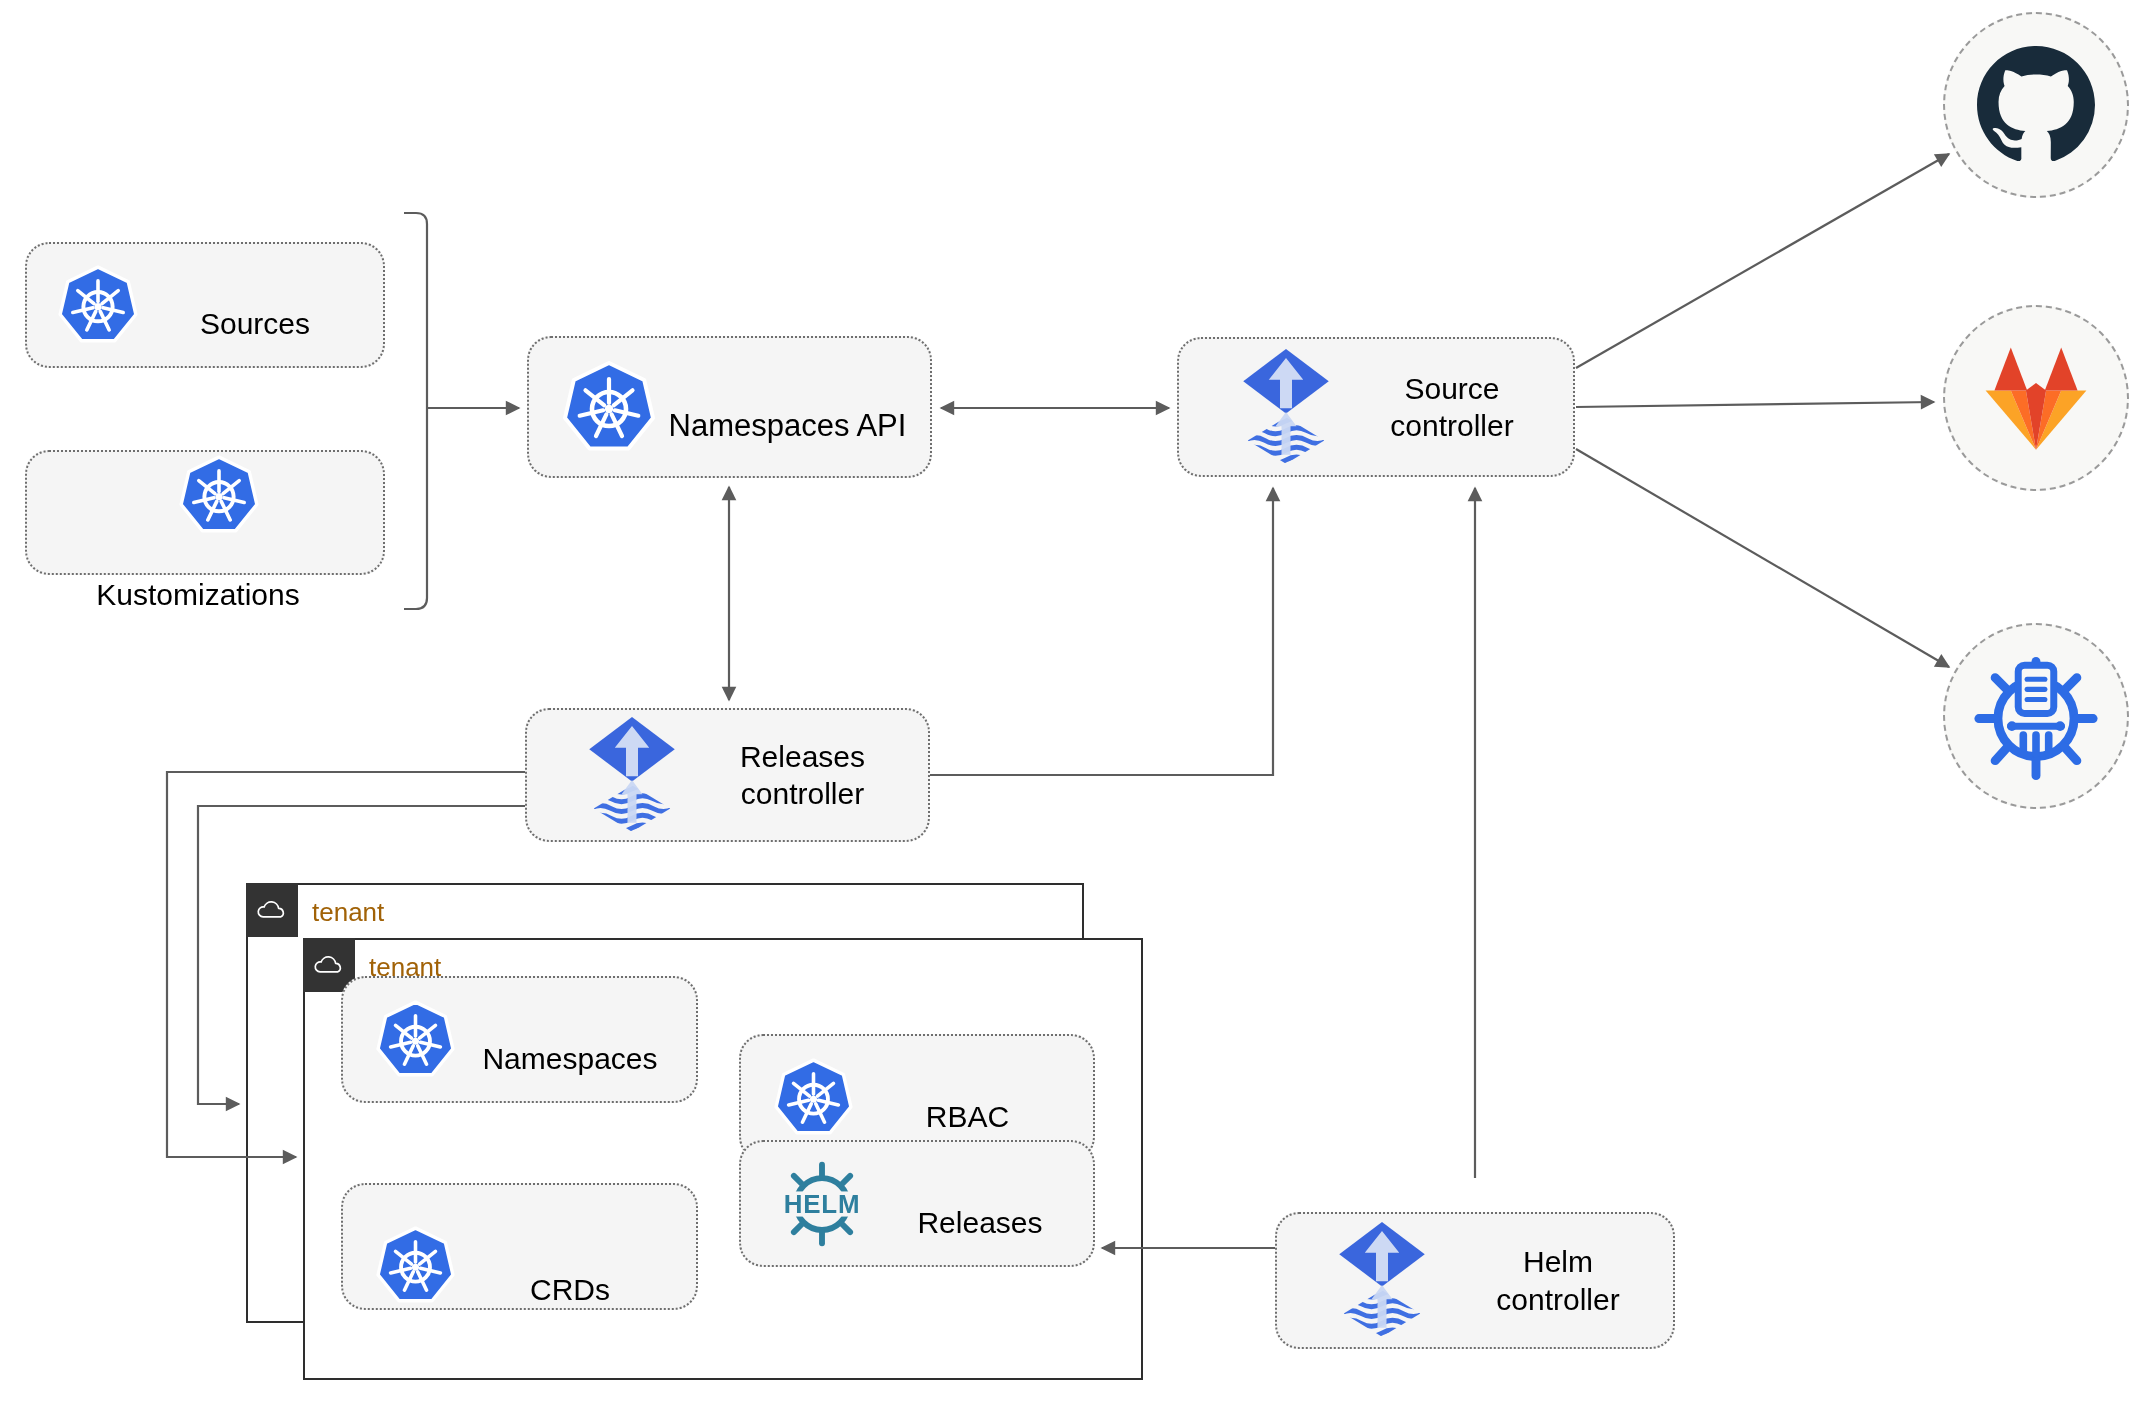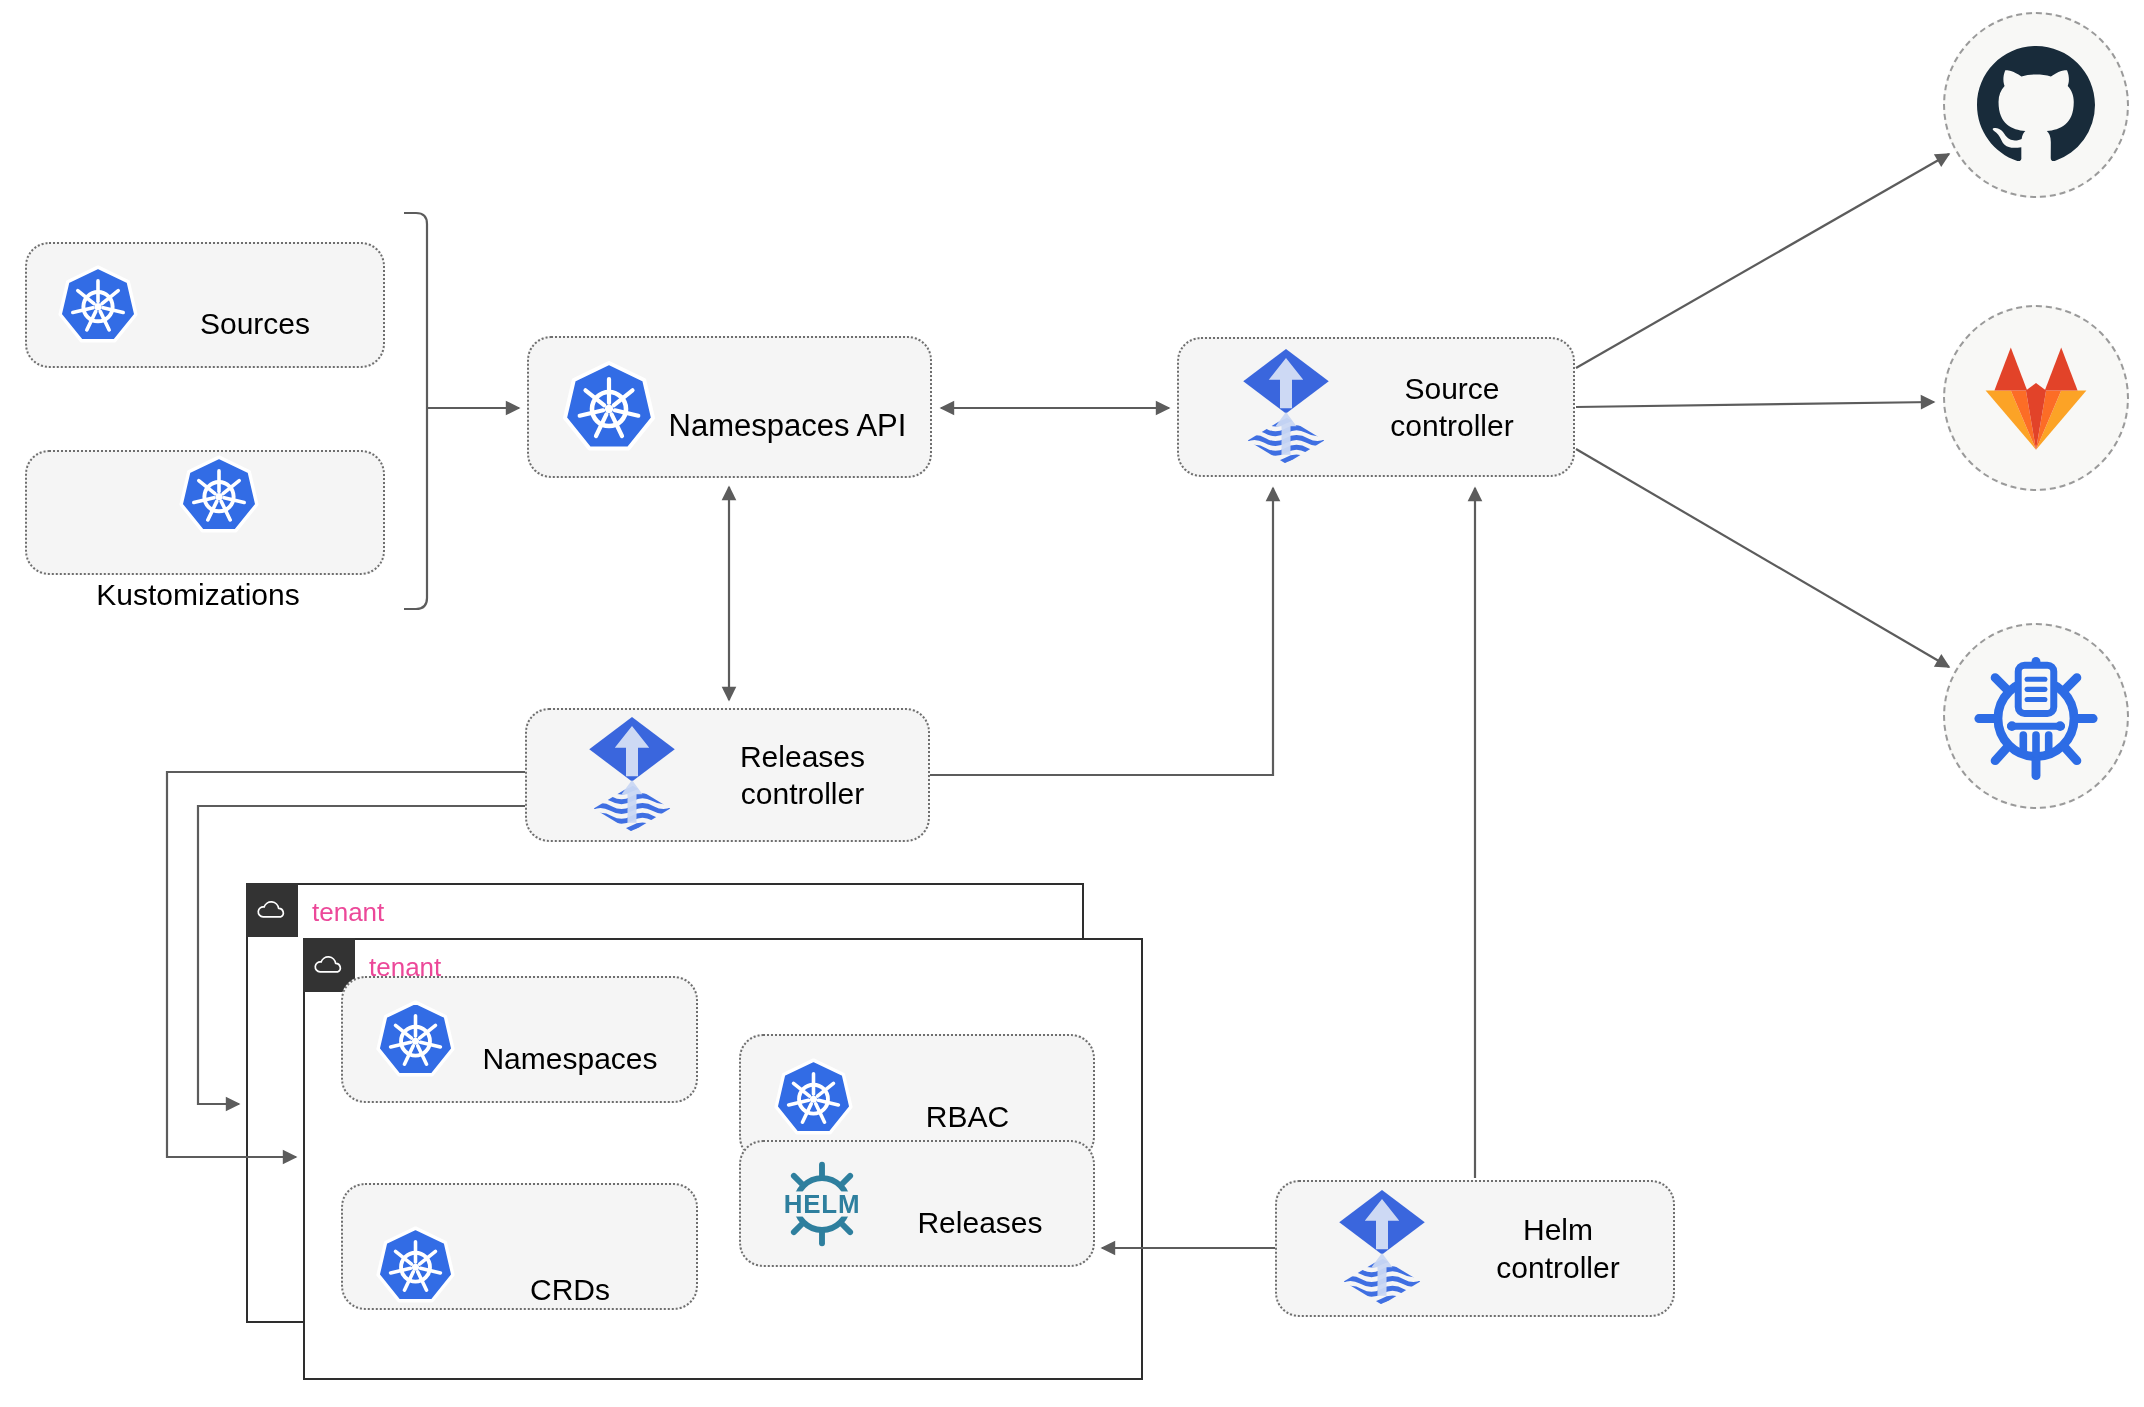--- a/index.html
+++ b/index.html
@@ -21,21 +21,21 @@
   .node svg.node-icon{flex:0 0 auto;}
   
   .tenant{
     position:absolute;background:#ffffff;border:2px solid #2e2e2e;box-sizing:border-box;
   }
   .tenant-tab{
     position:absolute;top:-2px;left:-2px;width:52px;height:54px;background:#333333;
     display:flex;align-items:center;justify-content:center;
   }
   .tenant-label{
-    position:absolute;top:12px;left:64px;font-size:26px;color:#ec4899;
+    position:absolute;top:12px;left:64px;font-size:26px;color:#a16207;
   }
   
   .endpoint{
     position:absolute;width:186px;height:186px;border-radius:50%;
     background:#f8f8f6;border:2px dashed #9a9a9a;box-sizing:border-box;
     display:flex;align-items:center;justify-content:center;
   }
   
   svg.overlay{position:absolute;left:0;top:0;pointer-events:none;z-index:60;}
   .edge{stroke:#5c5c5c;stroke-width:2.2;fill:none;}
@@ -188,21 +188,21 @@
     <div class="label two-line">Source controller</div>
   </div>
 
   <div class="node" style="left:525px;top:708px;width:405px;height:134px;">
     <svg class="node-icon" width="90" height="117" style="margin-left:60px;">
         <use href="#sym-flux"></use>
       </svg>
     <div class="label two-line">Releases controller</div>
   </div>
 
-  <div class="node" style="left:1275px;top:1180px;width:400px;height:137px;gap:16px;">
+  <div class="node" style="left:1275px;top:1212px;width:400px;height:137px;gap:16px;">
     <svg class="node-icon" width="90" height="117" style="margin-left:60px;">
         <use href="#sym-flux"></use>
       </svg>
     <div class="label two-line">Helm controller</div>
   </div>
 
   <div class="node" style="left:341px;top:976px;width:357px;height:127px;">
     <svg class="node-icon" width="85" height="85" style="margin-left:30px;">
         <use href="#sym-k8s"></use>
       </svg>

